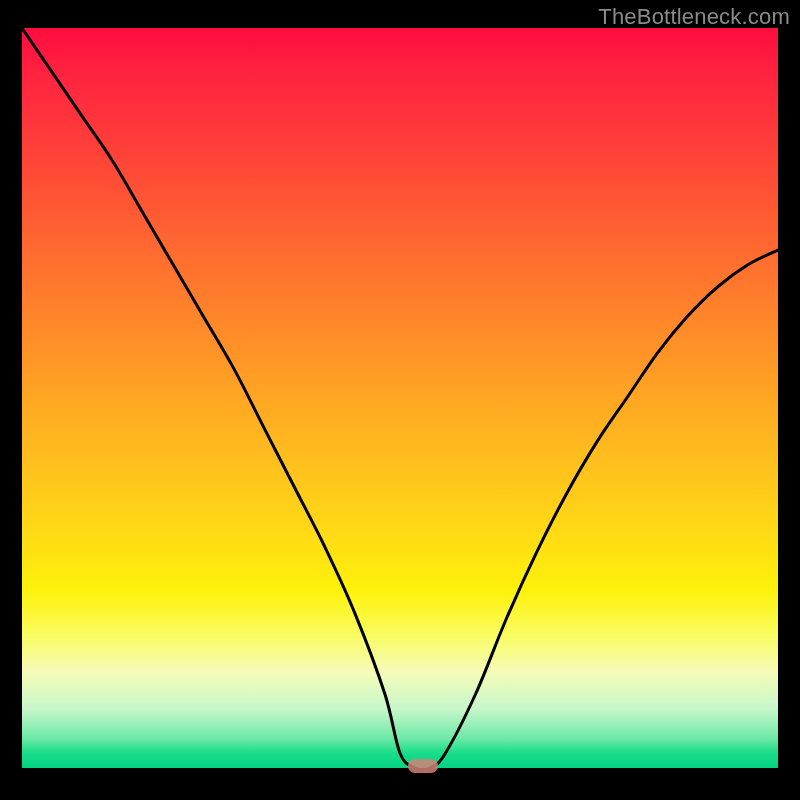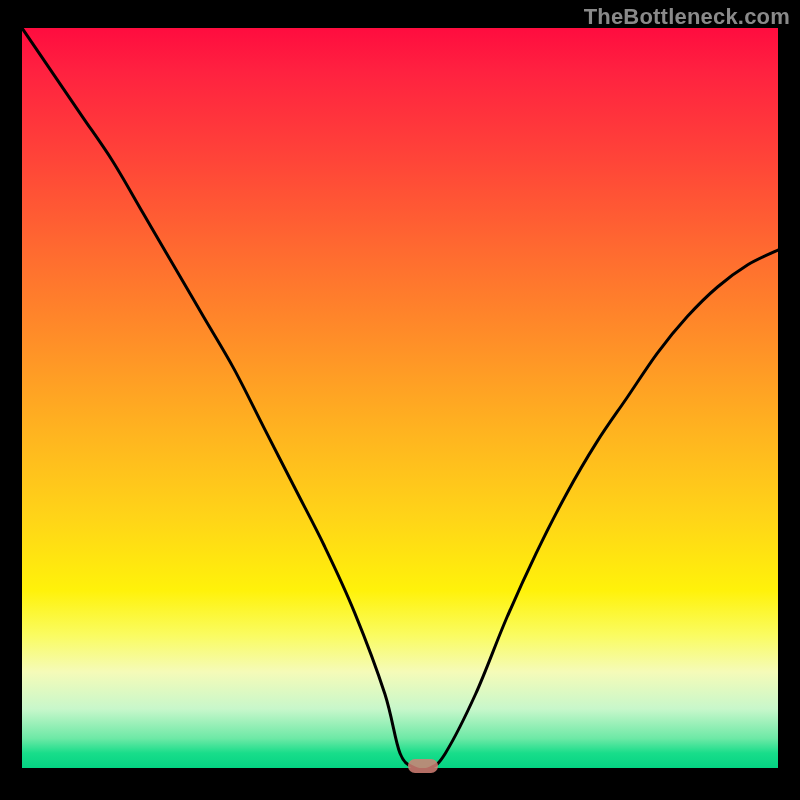--- a/index.html
+++ b/index.html
@@ -42,21 +42,21 @@
       #18dd8a 98%,
       #04d383 100%
     );
   }
   .watermark {
     position: absolute;
     top: 4px;
     right: 10px;
     color: #8a8a8a;
     font-size: 22px;
-    font-weight: 700;
+    font-weight: 400;
     letter-spacing: 0.2px;
   }
   svg.curve {
     position: absolute;
     left: 0;
     top: 0;
     width: 756px;
     height: 740px;
   }
   .marker {

